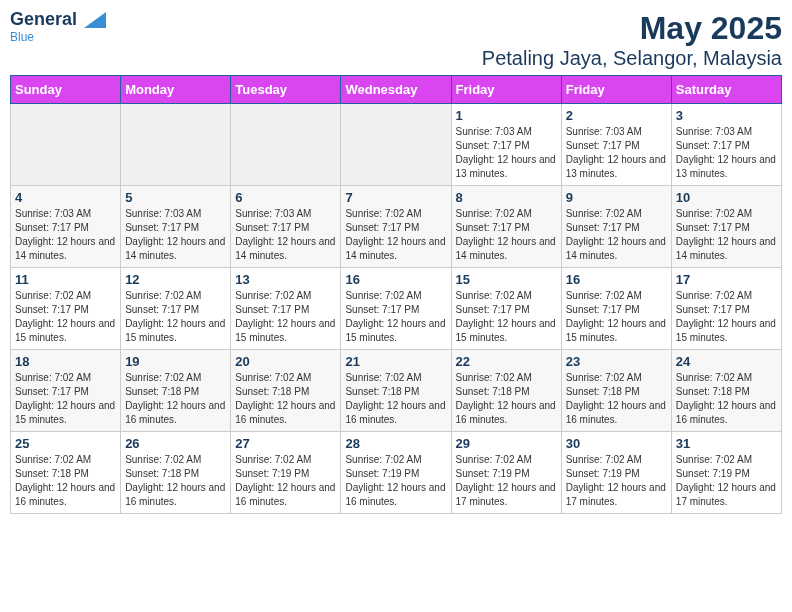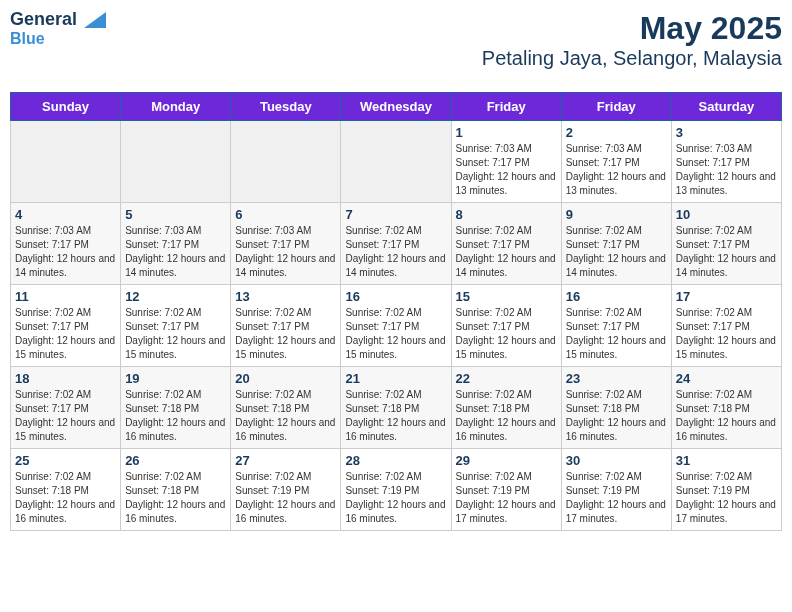--- a/index.html
+++ b/index.html
@@ -7,21 +7,21 @@
       font-family: Arial, sans-serif;
       background: #fff;
       width: 792px;
       min-height: 612px;
       padding: 10px;
     }
     .header-section {
       display: flex;
       justify-content: space-between;
       align-items: flex-start;
-      margin-bottom: 22px;
+      margin-bottom: 5px;
     }
     .logo {
       display: flex;
       align-items: center;
     }
     .logo-text {
       font-size: 18px;
       font-weight: bold;
       color: #1a3a5c;
       line-height: 1.1;
@@ -38,26 +38,26 @@
       font-size: 20px;
       font-weight: normal;
       color: #1a3a5c;
     }
     .calendar {
       width: 100%;
       border-collapse: collapse;
       border: 1px solid #ccc;
     }
     .calendar th {
-      background-color: #6d28d9;
+      background-color: #d946ef;
       color: #fff;
       font-size: 13px;
       font-weight: bold;
       padding: 6px 4px;
-      text-align: center;
+      text-align: left;
       border: 1px solid #2060a0;
     }
     .calendar td {
       vertical-align: top;
       border: 1px solid #ccc;
       padding: 4px;
       width: calc(100% / 7);
       font-size: 10.5px;
       color: #333;
       background: #fff;
@@ -87,21 +87,21 @@
   <div class="logo">
     <div>
       <div style="display:flex;align-items:center;">
         <span class="logo-text">General
           <svg width="22" height="16" viewBox="0 0 22 16" style="vertical-align:middle;margin-left:2px;">
             <polygon points="0,16 22,0 22,16" fill="#3a8fd4"></polygon>
           </svg>
         </span>
       </div>
       <div style="display:flex;align-items:center;">
-        <span style="color:#3a8fd4;font-size:16px;font-weight:bold;">Blue</span>
+        <span style="color:#3a8fd4;font-size:12px;font-weight:normal;">Blue</span>
       </div>
     </div>
   </div>
   <div class="title-section">
     <h1>May 2025</h1>
     <h2>Petaling Jaya, Selangor, Malaysia</h2>
   </div>
 </div>
 
 <table class="calendar">

